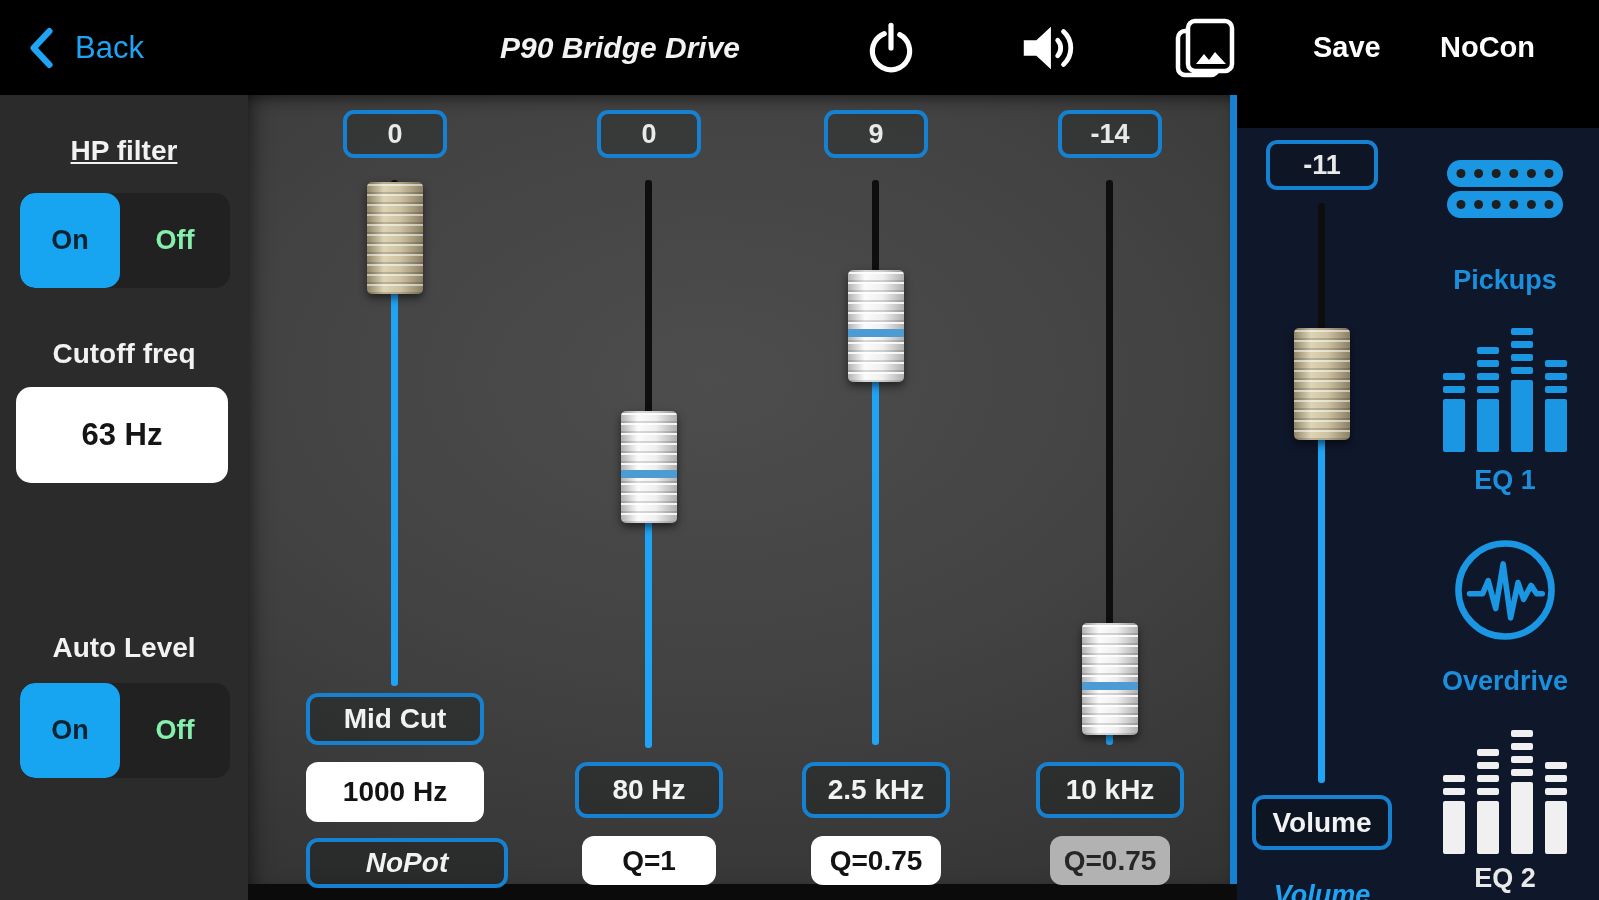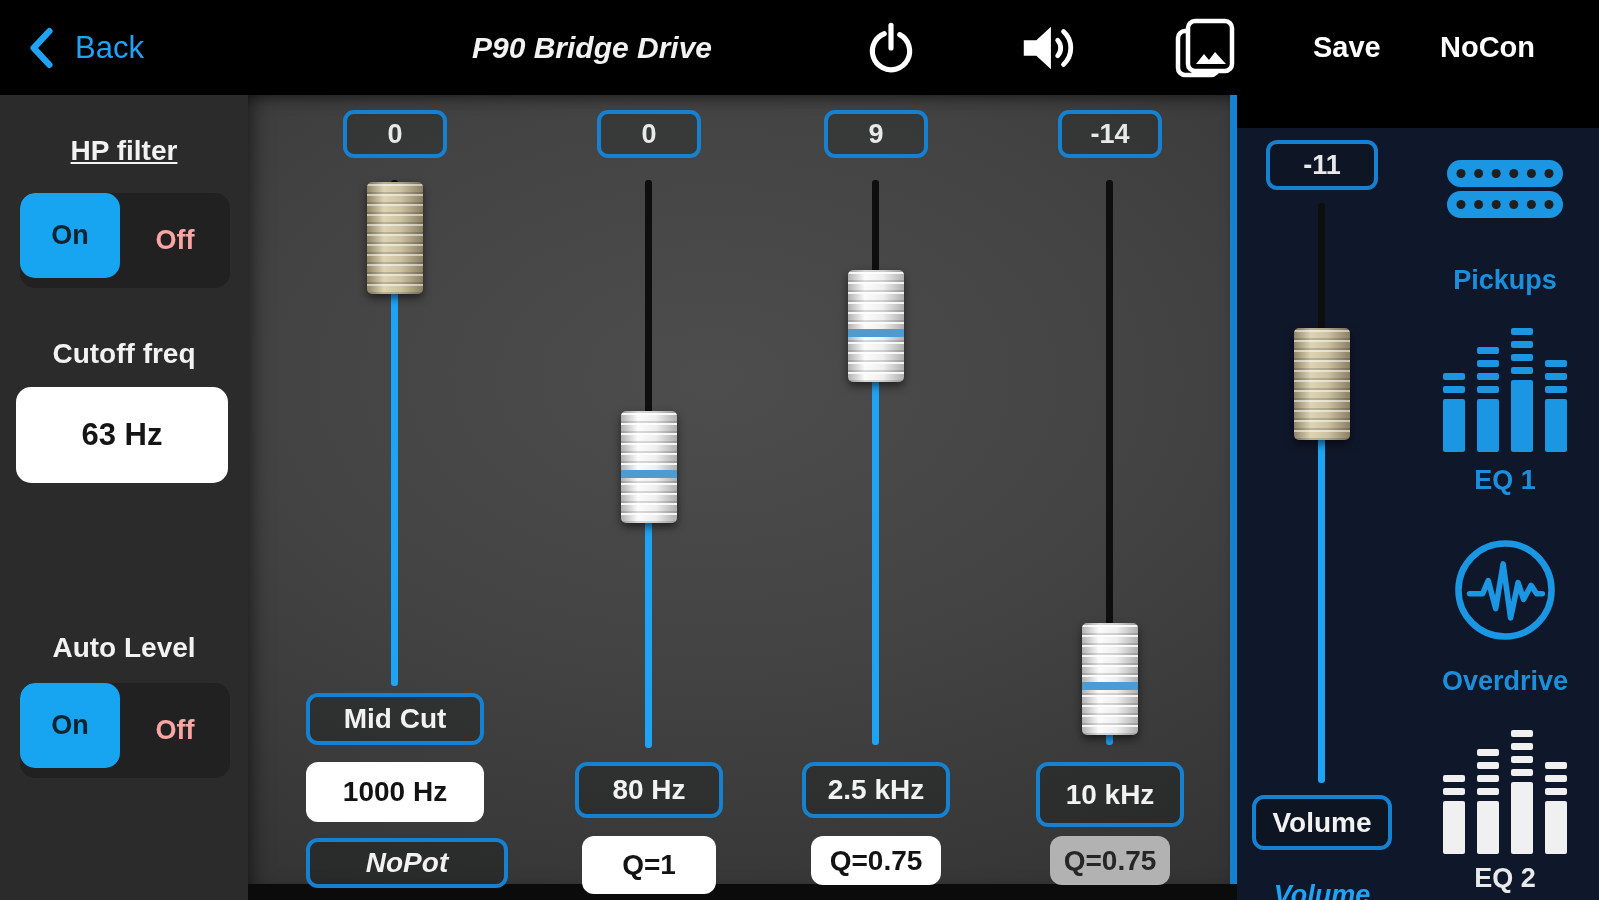--- a/index.html
+++ b/index.html
@@ -7,31 +7,31 @@
   .screen {
     position:relative; width:1599px; height:900px; overflow:hidden;
     background:#000; font-family:"Liberation Sans", sans-serif;
     -webkit-font-smoothing:antialiased;
   }
 
   
   .topbar { position:absolute; left:0; top:0; width:1599px; height:95px; background:#000; z-index:5; }
   .back-btn { position:absolute; left:28px; top:0; height:95px; display:flex; align-items:center; gap:21px; cursor:pointer; }
   .back-label { color:#1fa3f5; font-size:31px; font-weight:500; }
-  .nav-title { position:absolute; left:592px; top:0; height:95px; transform:translateX(-50%);
+  .nav-title { position:absolute; left:620px; top:0; height:95px; transform:translateX(-50%);
     display:flex; align-items:center; color:#f2f2f2; font-size:30px; font-weight:600; font-style:italic; white-space:nowrap; }
   .tb-icon { position:absolute; top:0; height:95px; display:flex; align-items:center; justify-content:center; cursor:pointer; }
   .tb-text { position:absolute; top:0; height:95px; display:flex; align-items:center; color:#fff; font-size:29px; font-weight:600; cursor:pointer; }
 
   
   .sidebar { position:absolute; left:0; top:95px; width:248px; height:805px; background:#2b2b2b; z-index:3; }
   .side-label { position:absolute; left:0; width:248px; text-align:center; color:#f2f2f2; font-size:28px; font-weight:700; }
   .seg { position:absolute; left:20px; width:210px; height:95px; background:#212121; border-radius:15px; display:flex; overflow:hidden; }
-  .seg-on { width:100px; height:85px; background:#17a4f0; border-radius:15px; color:#0e2330; font-size:27px; font-weight:700; display:flex; align-items:center; justify-content:center; cursor:pointer; }
-  .seg-off { flex:1; color:#fca5a5; font-size:27px; font-weight:700; display:flex; align-items:center; justify-content:center; cursor:pointer; }
+  .seg-on { width:100px; height:95px; background:#17a4f0; border-radius:15px; color:#0e2330; font-size:27px; font-weight:700; display:flex; align-items:center; justify-content:center; cursor:pointer; }
+  .seg-off { flex:1; color:#86efac; font-size:27px; font-weight:700; display:flex; align-items:center; justify-content:center; cursor:pointer; }
   .cutoff-box { position:absolute; left:16px; width:212px; height:96px; background:#fff; border-radius:15px;
     color:#151515; font-size:31px; font-weight:700; display:flex; align-items:center; justify-content:center; cursor:pointer; }
 
   
   .stage { position:absolute; left:248px; top:95px; width:982px; height:789px; z-index:2;
     background:radial-gradient(120% 95% at 47% 36%, #4d4d4d 0%, #434343 38%, #363636 72%, #2c2c2c 100%);
     box-shadow:inset 14px 0 22px -12px rgba(0,0,0,.55), inset 0 10px 16px -8px rgba(0,0,0,.55); }
   .divider { position:absolute; left:1230px; top:95px; width:7px; height:789px; background:#1581d0; z-index:4; }
   .rightpanel { position:absolute; left:1237px; top:95px; width:362px; height:789px; background:#0f172a; z-index:2;margin-top:33px; }
   .bottomstrip { position:absolute; left:248px; top:884px; width:1351px; height:16px; background:#0b0b0b; z-index:1; }
@@ -143,42 +143,42 @@
     </div>
 
     <div>
       <div class="valbox" style="left:349px;top:15px;width:104px;">0</div>
       <div class="track-black" style="left:397px;top:85px;height:287px;"></div>
       <div class="track-blue" style="left:397px;top:372px;height:281px;"></div>
       <div class="fader white" style="left:373px;top:316px;">
           <div class="stripe"></div>
         </div>
       <div class="bandbtn" style="left:327px;top:667px;width:148px;height:56px;">80 Hz</div>
-      <div class="whitebox" style="left:334px;top:741px;width:134px;height:58px;">Q=1</div>
+      <div class="whitebox" style="left:334px;top:741px;width:134px;height:49px;">Q=1</div>
     </div>
 
     <div>
       <div class="valbox" style="left:576px;top:15px;width:104px;">9</div>
       <div class="track-black" style="left:624px;top:85px;height:146px;"></div>
       <div class="track-blue" style="left:624px;top:231px;height:419px;"></div>
       <div class="fader white" style="left:600px;top:175px;">
           <div class="stripe"></div>
         </div>
       <div class="bandbtn" style="left:554px;top:667px;width:148px;height:56px;">2.5 kHz</div>
       <div class="whitebox" style="left:563px;top:741px;width:130px;height:49px;">Q=0.75</div>
     </div>
 
     <div>
       <div class="valbox" style="left:810px;top:15px;width:104px;">-14</div>
       <div class="track-black" style="left:858px;top:85px;height:499px;"></div>
       <div class="track-blue" style="left:858px;top:584px;height:66px;"></div>
       <div class="fader white" style="left:834px;top:528px;">
           <div class="stripe"></div>
         </div>
-      <div class="bandbtn" style="left:788px;top:667px;width:148px;height:65px;">10 kHz</div>
+      <div class="bandbtn" style="left:788px;top:667px;width:148px;height:56px;">10 kHz</div>
       <div class="whitebox gray" style="left:802px;top:741px;width:120px;height:49px;">Q=0.75</div>
     </div>
   </main>
 
   <div class="divider"></div>
 
   <section class="rightpanel">
 
     <div>
       <div class="valbox" style="left:29px;top:12px;width:112px;height:50px;">-11</div>

